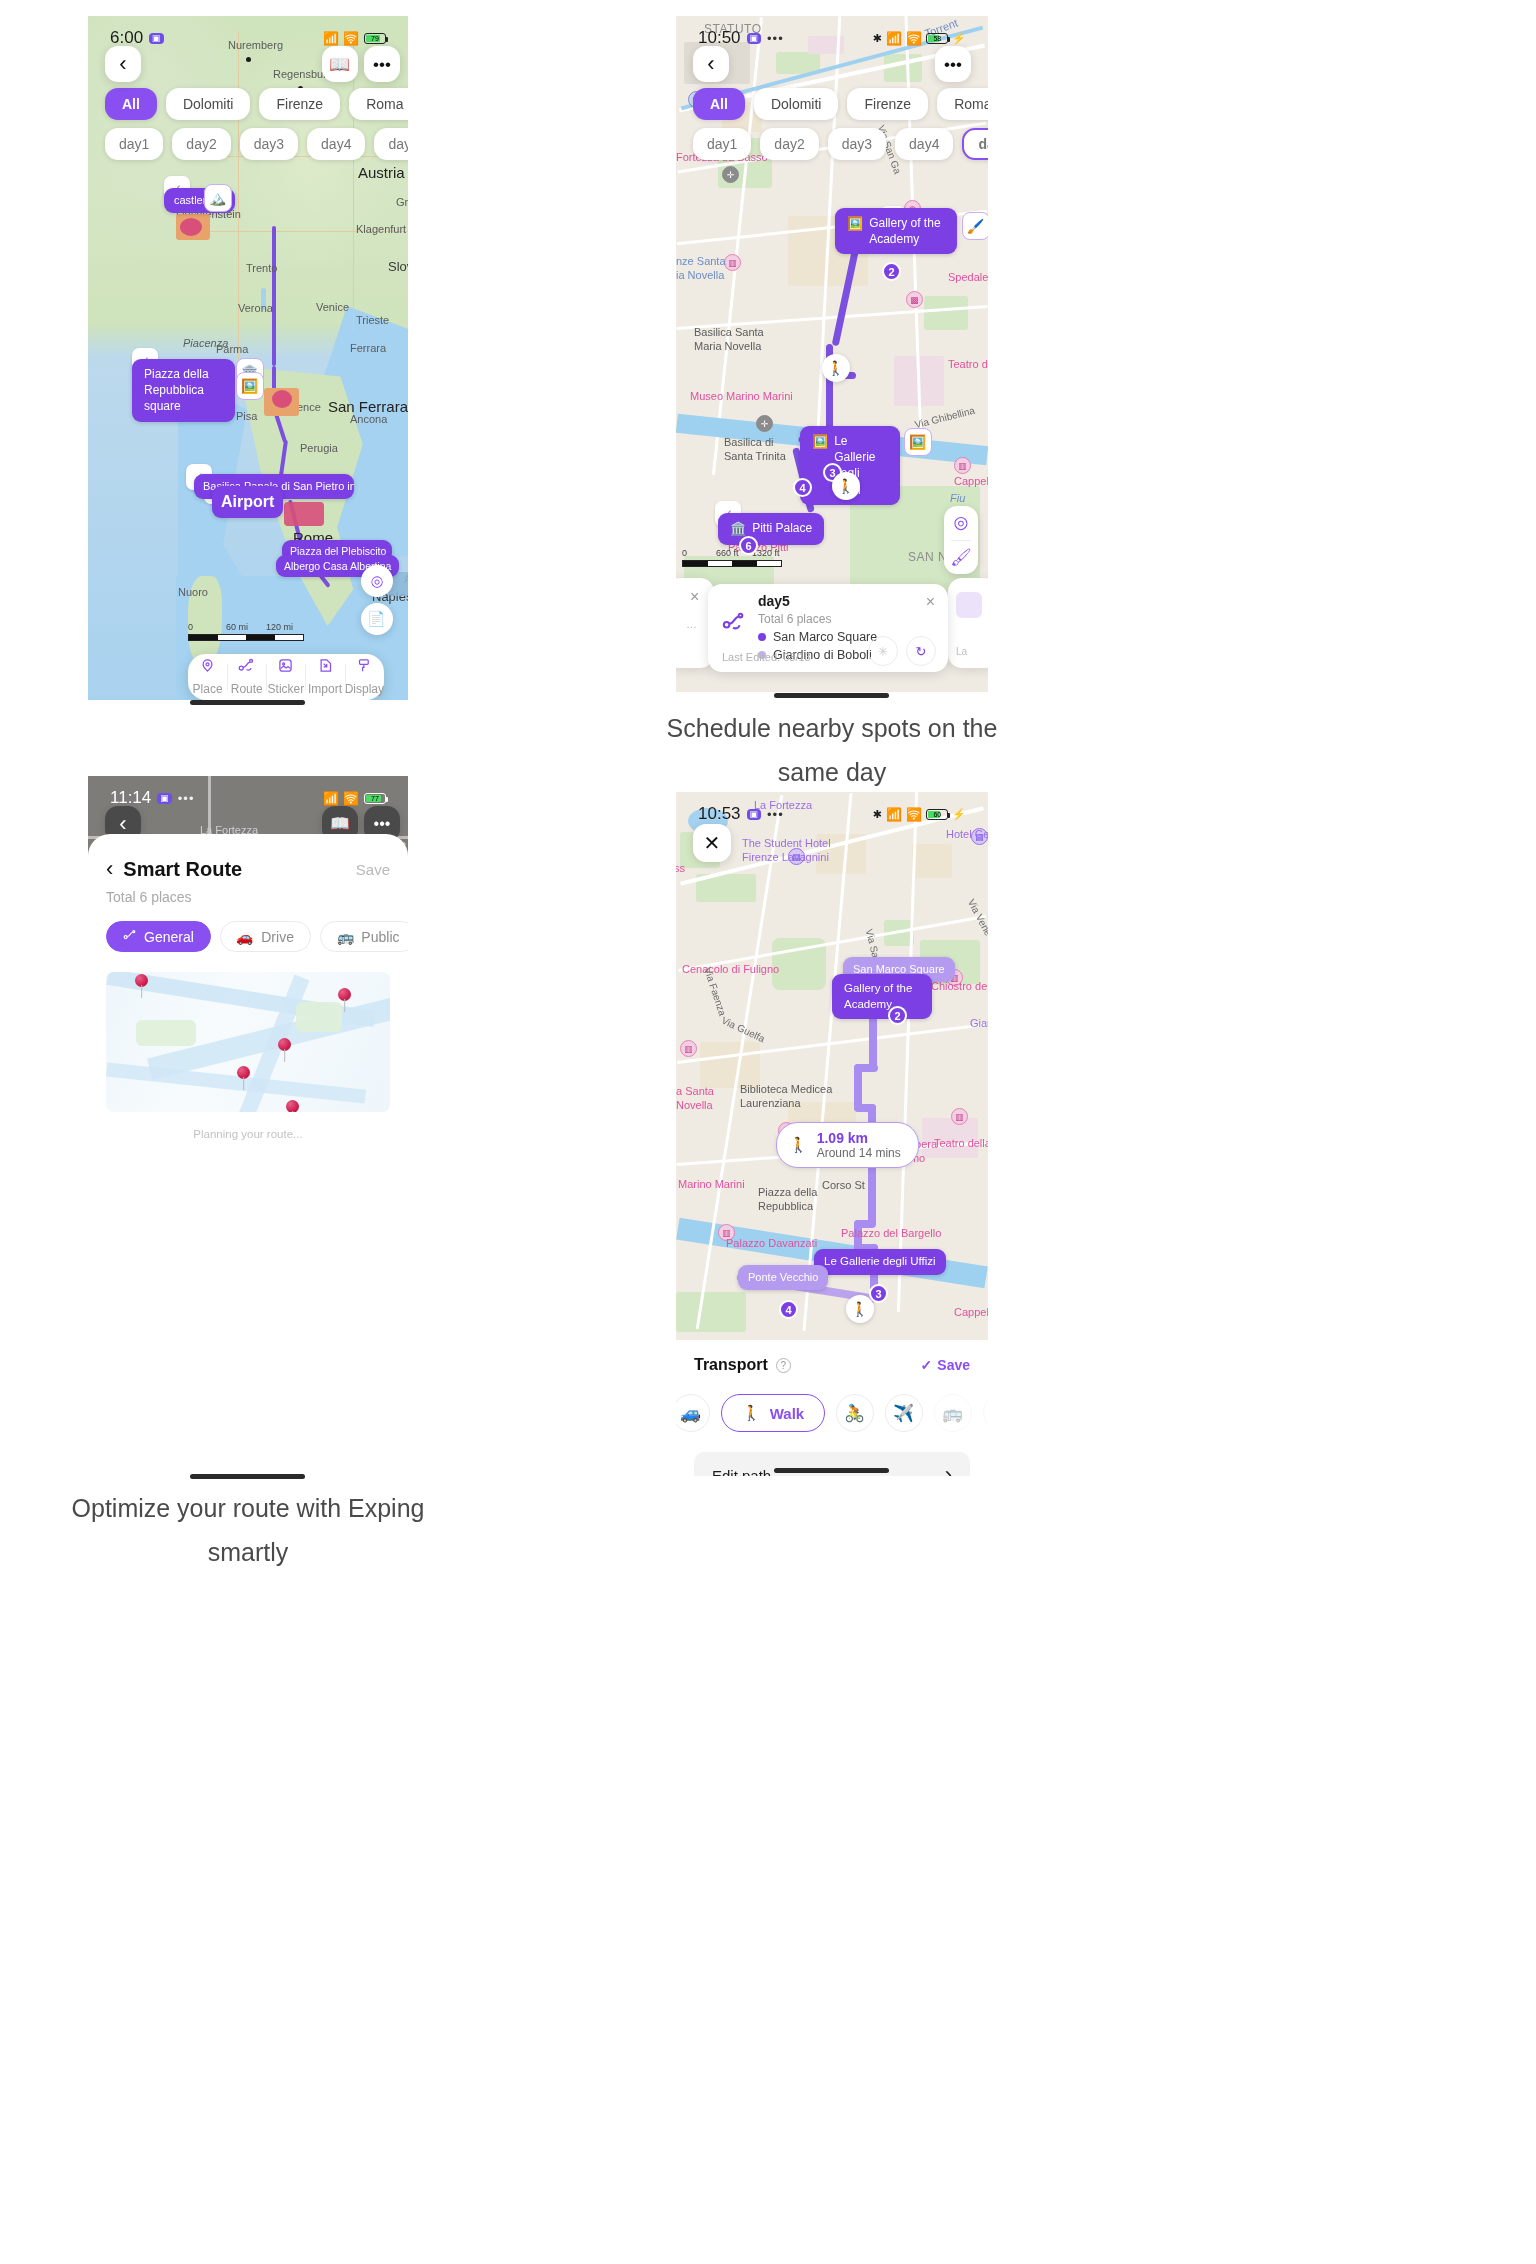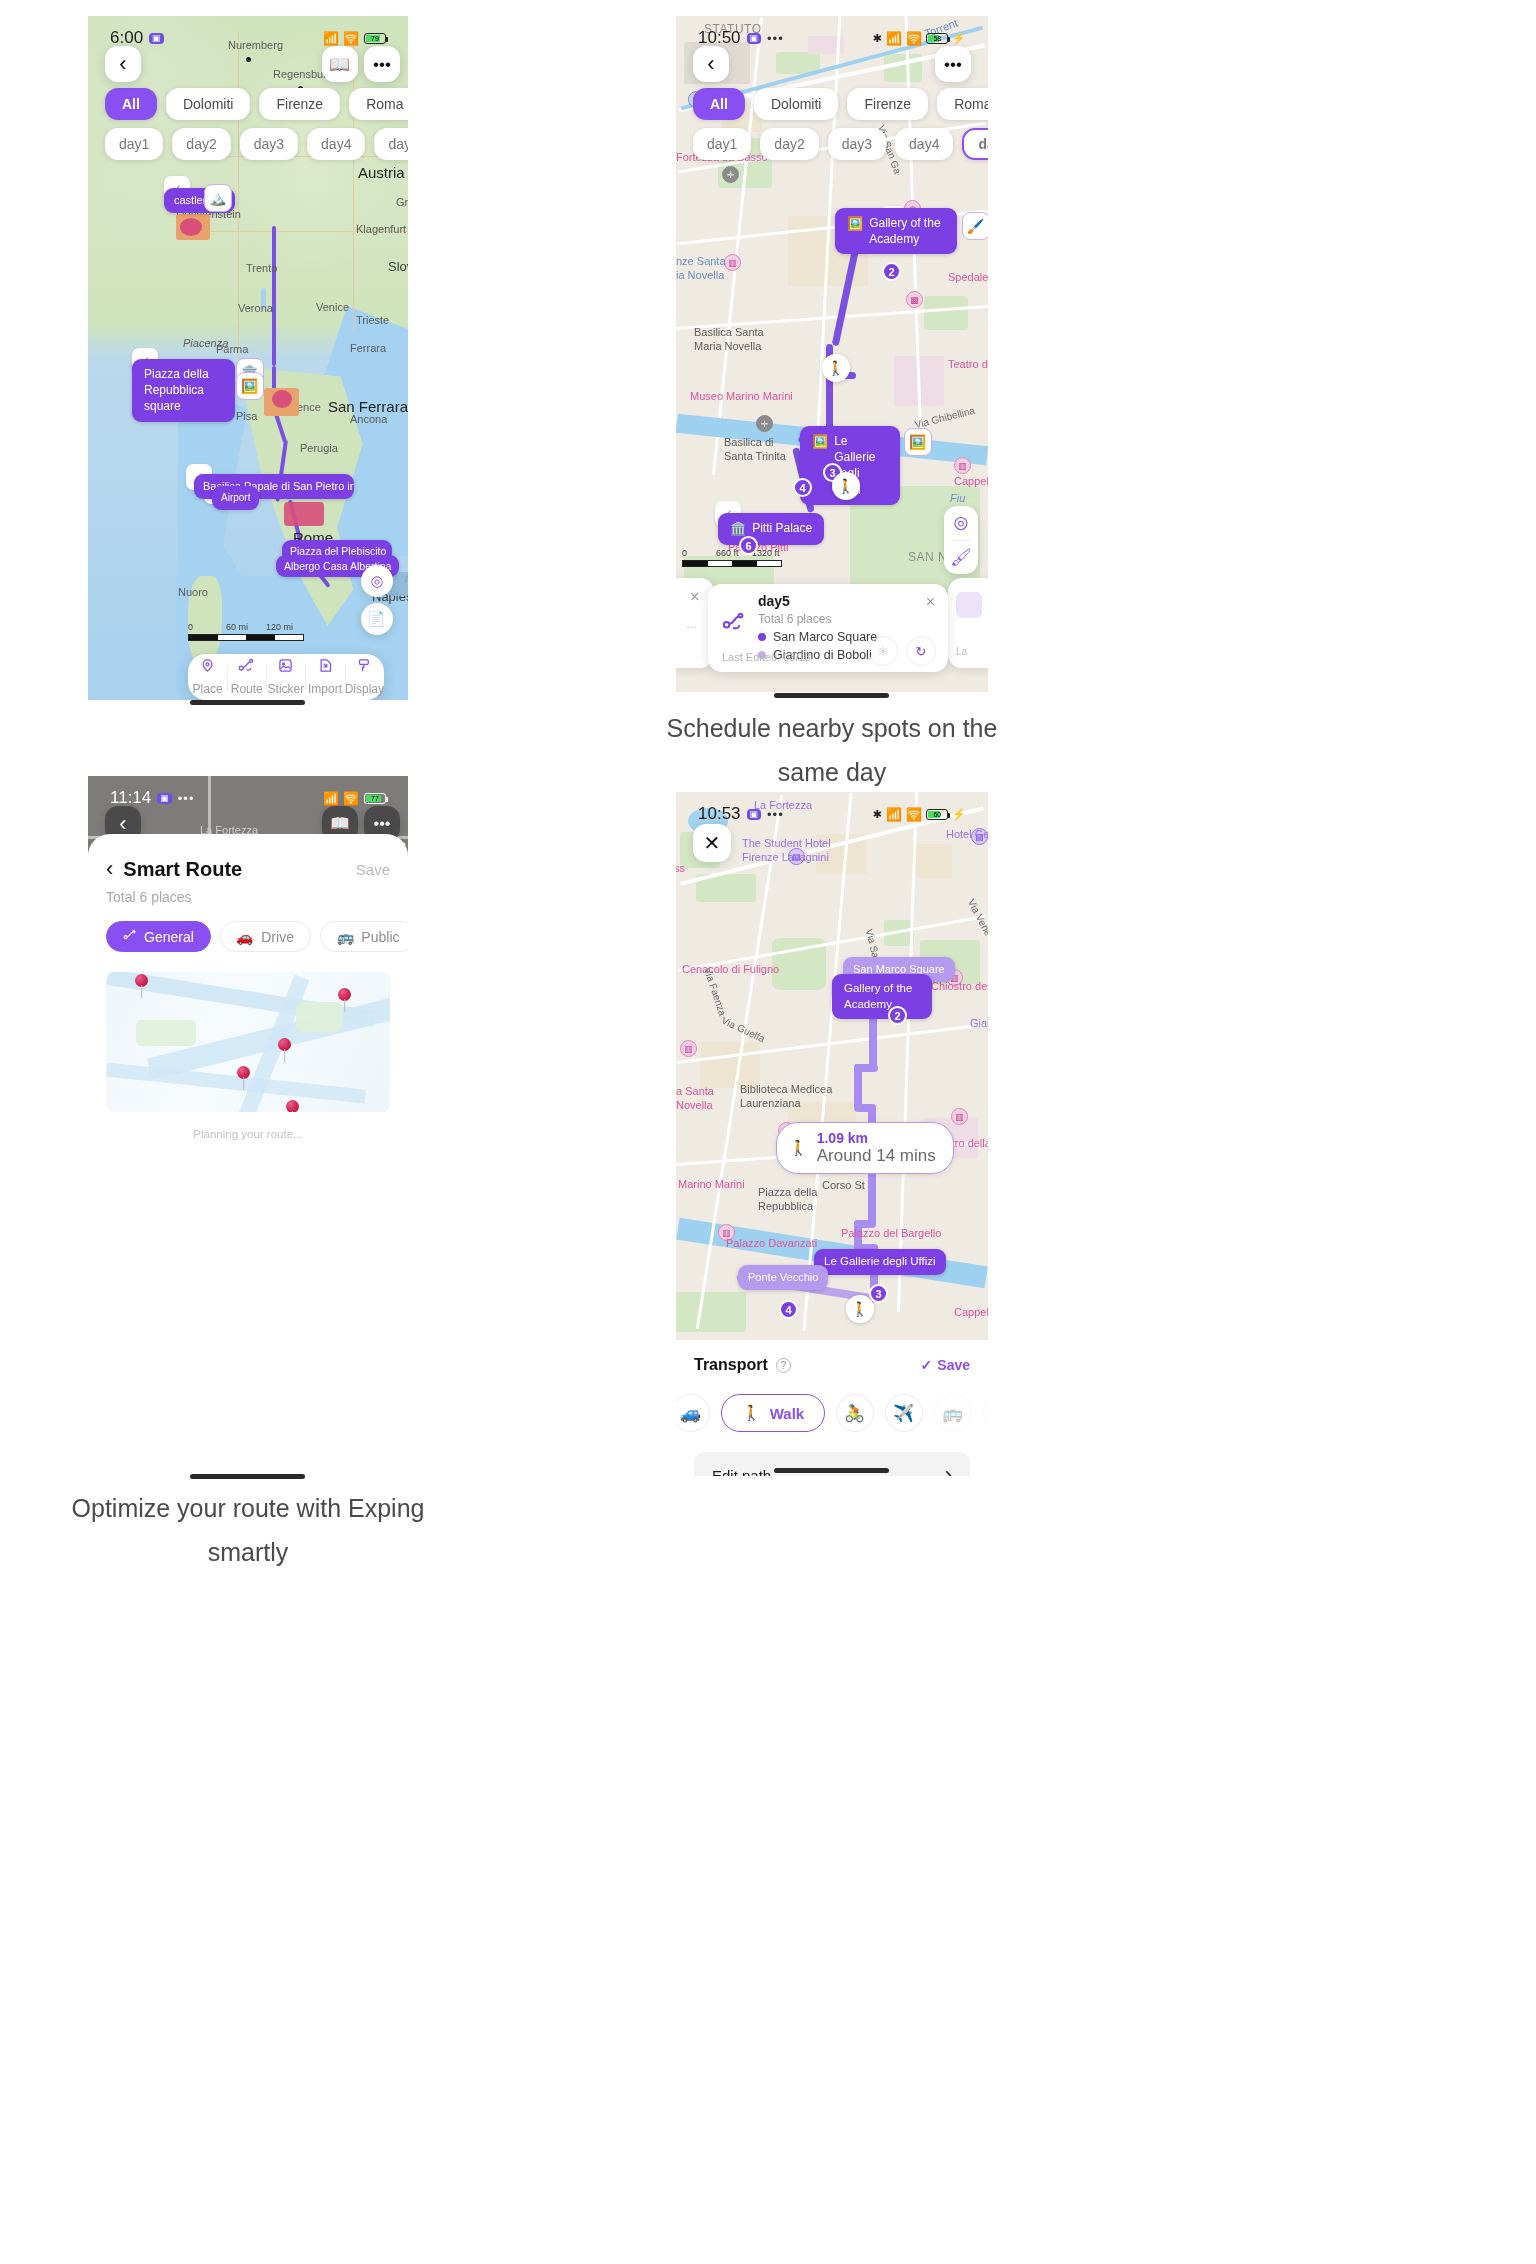--- a/index.html
+++ b/index.html
@@ -297,21 +297,21 @@
   }
 
   
   .distpill{
     position:absolute;background:#fff;border:1.5px solid #b89bf2;
     border-radius:22px;padding:7px 17px 7px 12px;z-index:30;
     display:flex;align-items:center;gap:9px;
     box-shadow:0 1px 5px rgba(0,0,0,.1);
   }
   .distpill .d1{font-size:14px;font-weight:700;color:#7b3fe4;}
-  .distpill .d2{font-size:17px;color:#6a6a6a;}
+  .distpill .d2{font-size:12px;color:#6a6a6a;}
 
   
   .homebar{
     position:absolute;height:5px;border-radius:3px;background:#2a2a2a;z-index:50;
   }
 </style>
 </head>
 <body>
 
 <div class="page">
@@ -431,21 +431,21 @@
       <div class="side-ico" style="left:148px;top:342px;">
           <span>🏛️</span>
         </div>
       <div class="side-ico" style="left:148px;top:356px;">🖼️</div>
 
       <div class="check-tab" style="left:98px;top:448px;">✓</div>
       <div class="bubble" style="left:106px;top:458px;font-size:11px;padding:5px 9px;max-width:160px;overflow:hidden;">
         <span>Basilica Papale di San Pietro in Vaticano</span>
       </div>
       <div class="check-tab" style="left:116px;top:462px;">✓</div>
-      <div class="bubble" style="left:124px;top:470px;font-size:10px;padding:5px 9px;">
+      <div class="bubble" style="left:124px;top:470px;font-size:16px;padding:5px 9px;font-weight:bold;">
         <span>Airport</span>
       </div>
 
       <div class="bubble" style="left:194px;top:524px;font-size:10.5px;padding:4px 8px;max-width:110px;overflow:hidden;">
         <span>Piazza del Plebiscito</span>
       </div>
       <div class="bubble" style="left:188px;top:539px;font-size:10.5px;padding:4px 8px;">
         <span>Albergo Casa Albertina</span>
       </div>
 

